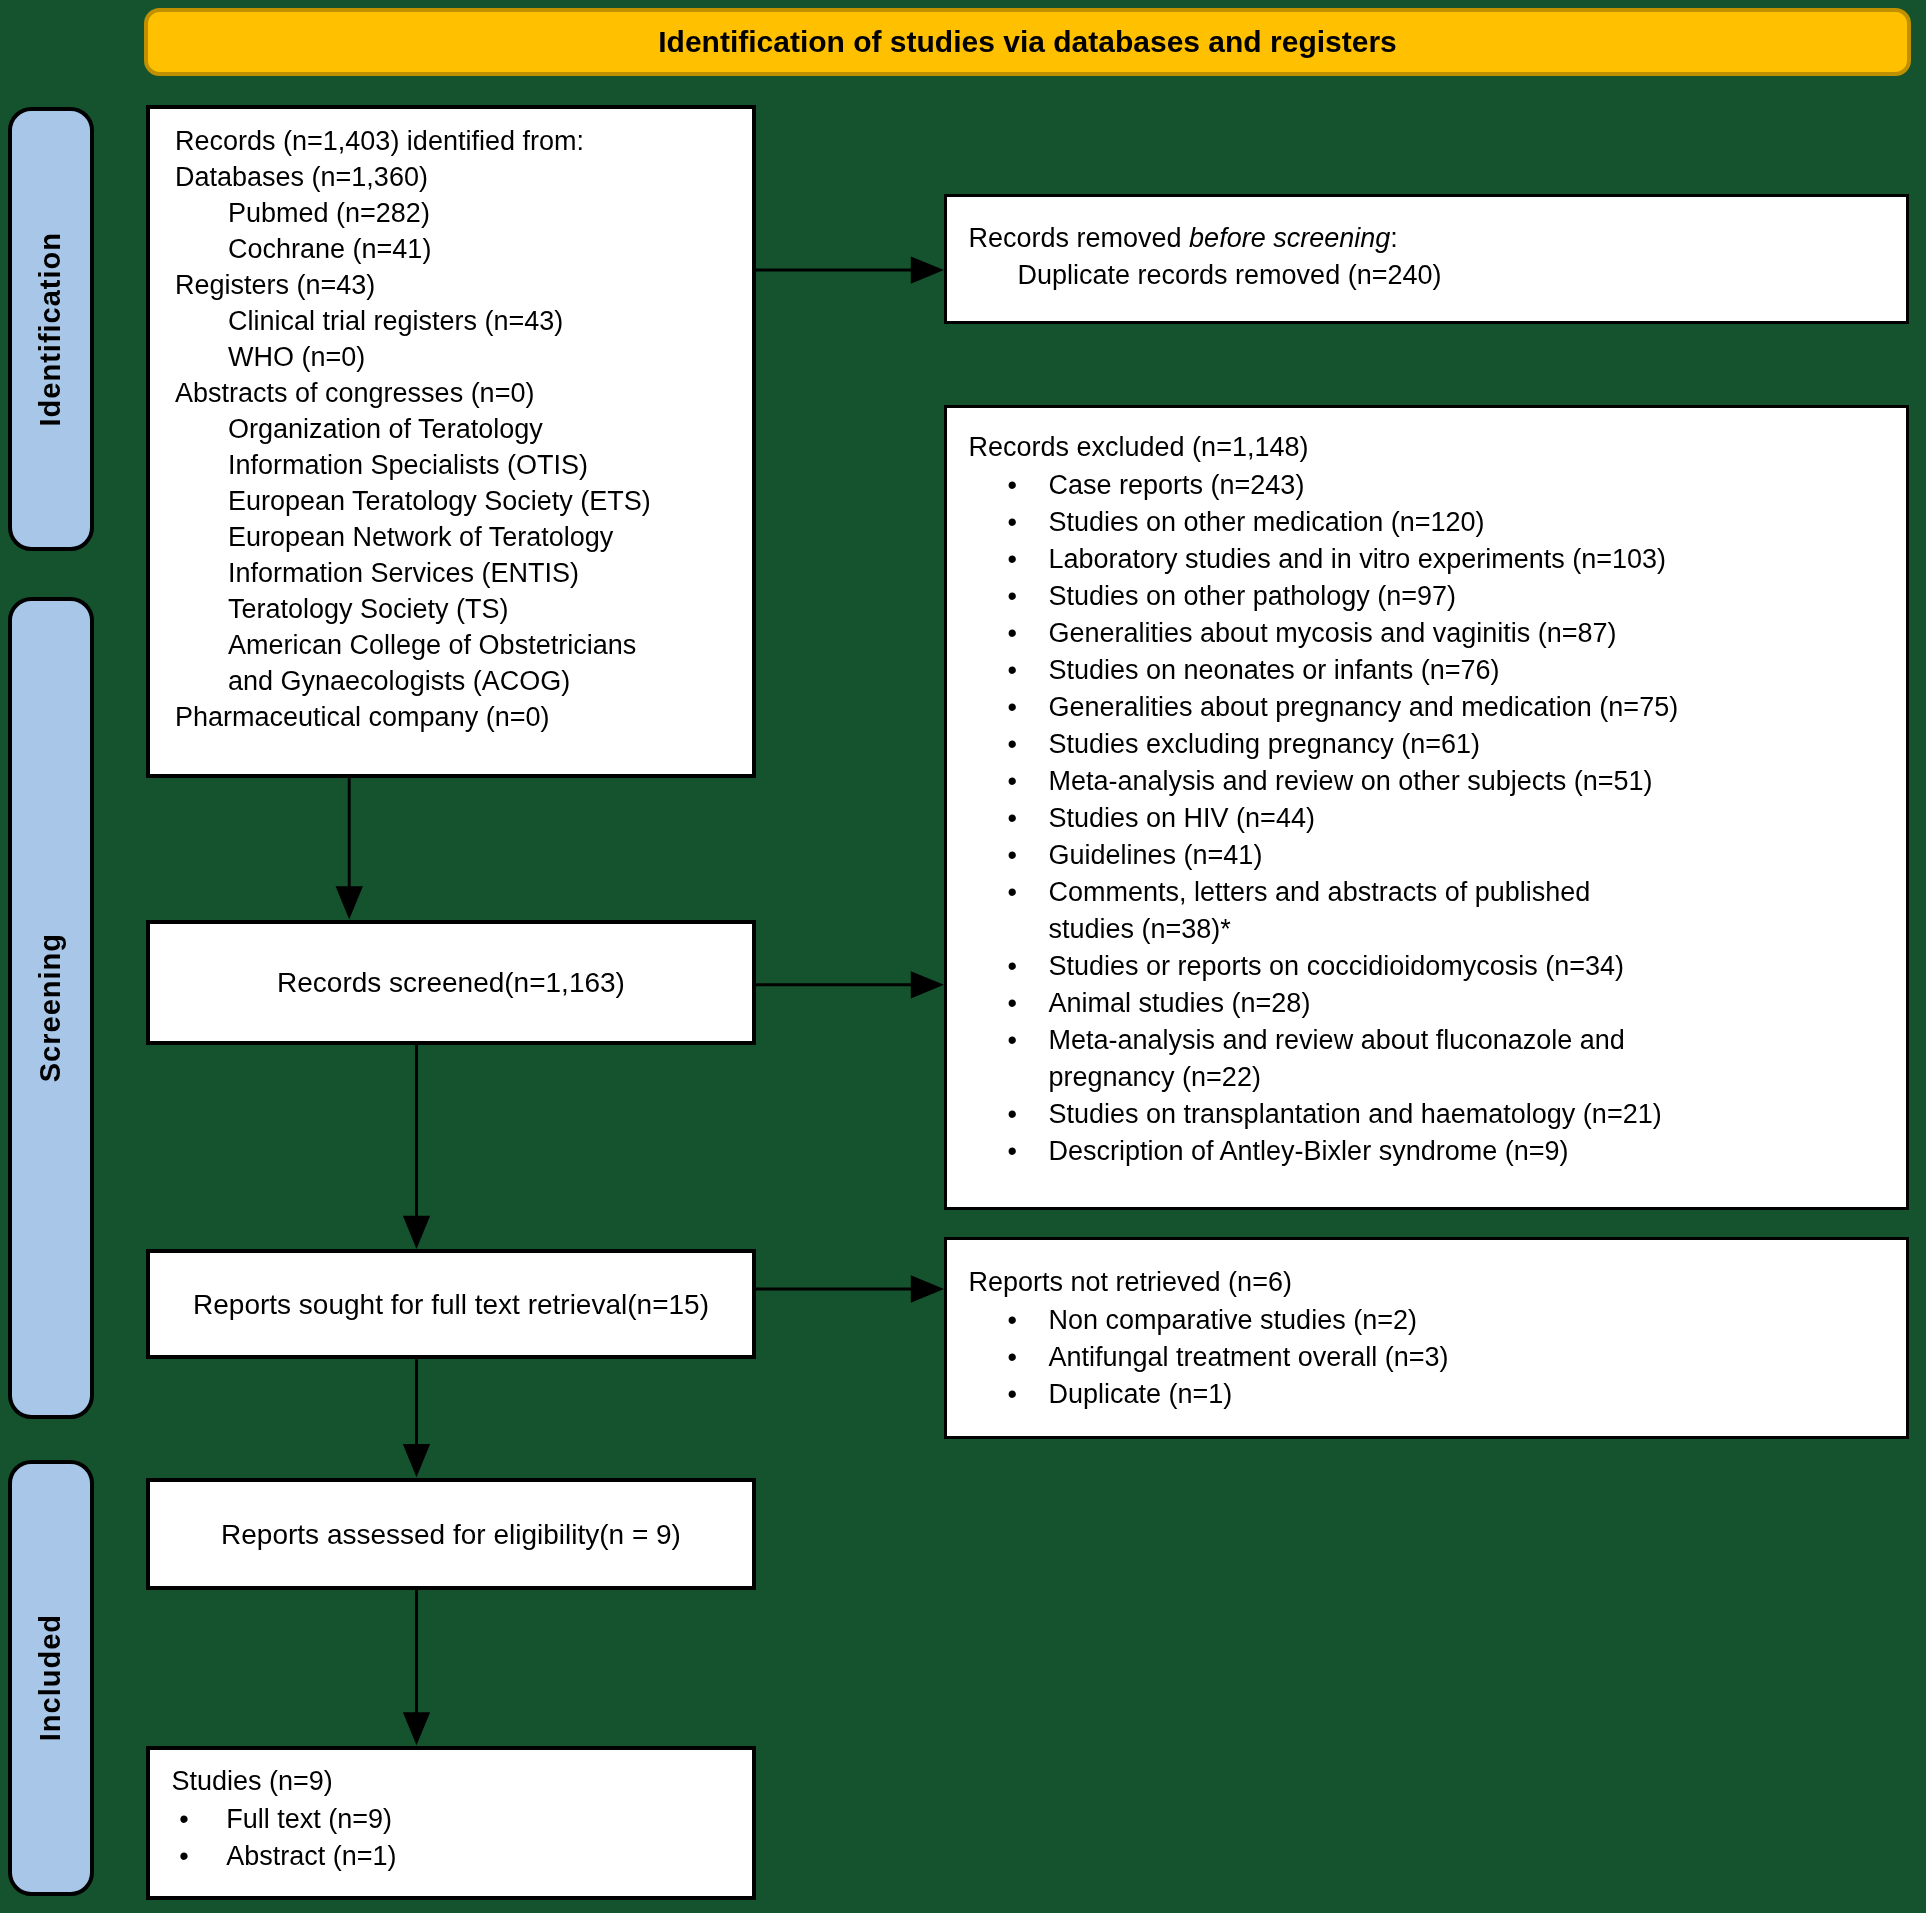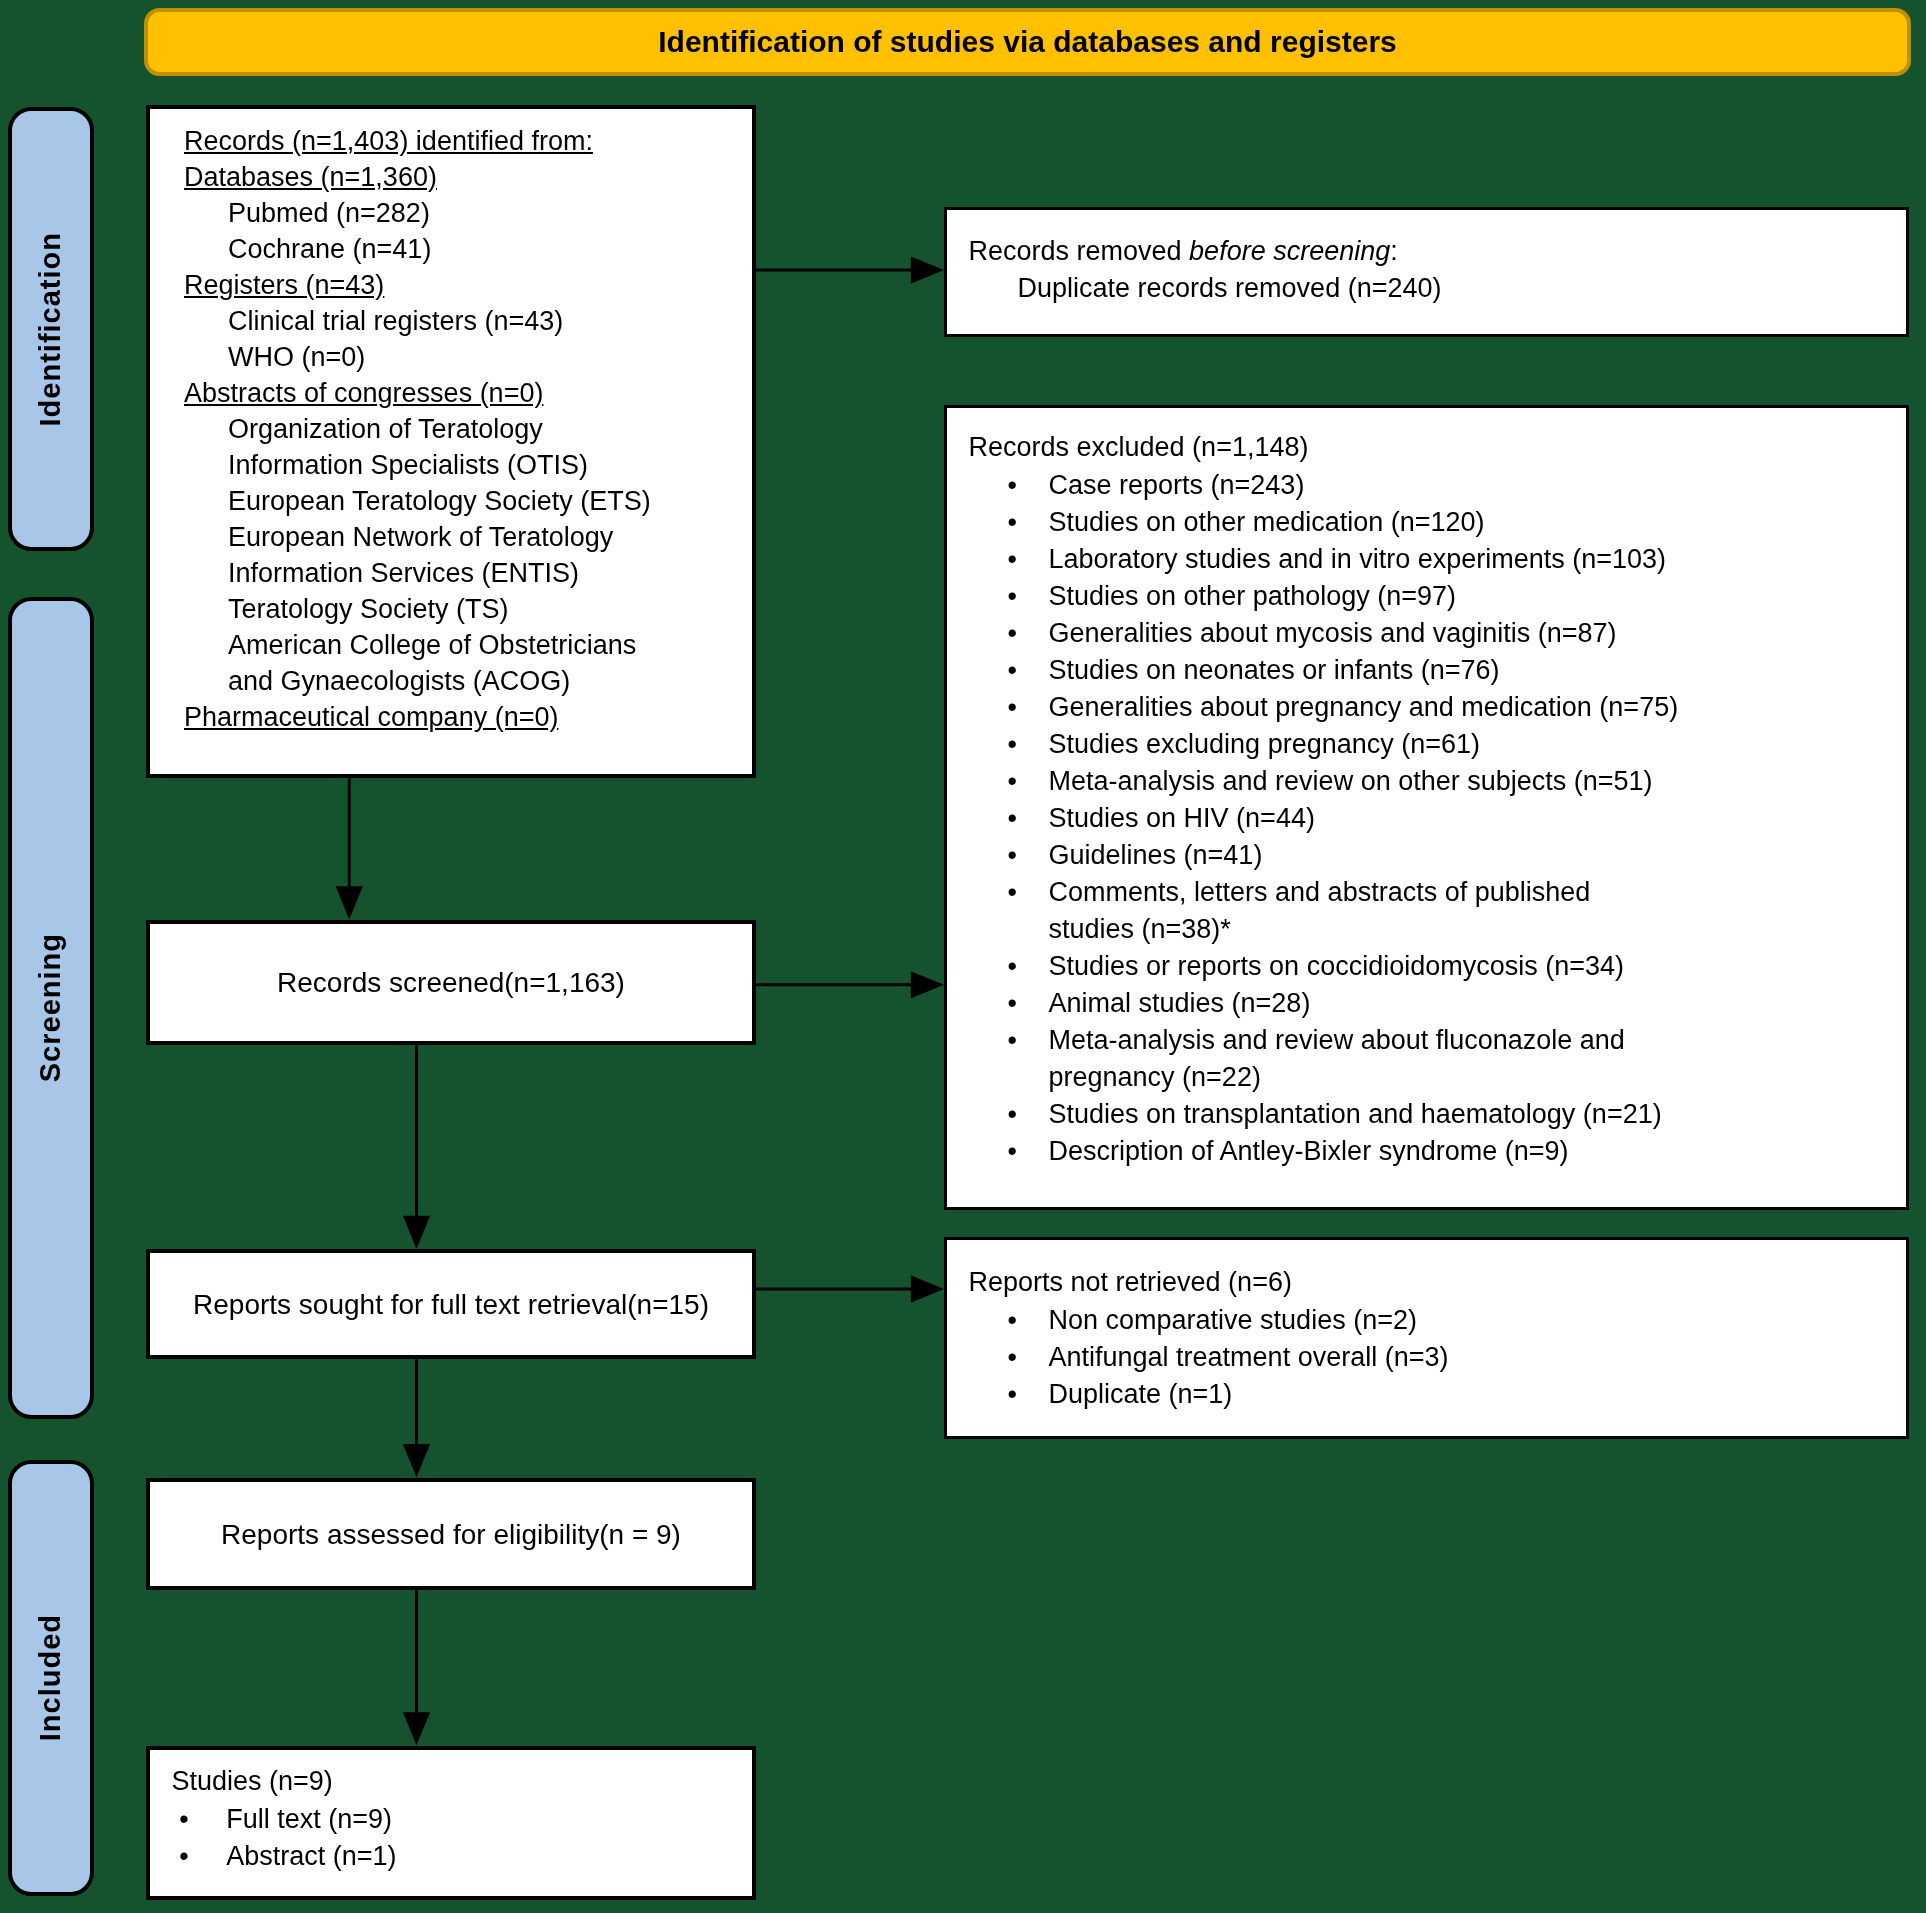--- a/index.html
+++ b/index.html
@@ -41,24 +41,24 @@
   #stage-identification { top:107px; height:444px; }
   #stage-screening      { top:597px; height:822px; }
   #stage-included       { top:1460px; height:436px; }
 
   
   .node { background:#fff; border:4.9px solid #000; }
   .node-r { background:#fff; border:3.9px solid #000; }
 
   #box-identified { left:146px; top:105px; width:610px; height:673px; padding:13.7px 9.8px 0 0; }
   #box-identified .ln { font-size:27px; line-height:36px; white-space:nowrap; }
-  .ind0 { padding-left:34px;text-decoration:underline; }
+  .ind0 { padding-left:25px; }
   .ind1 { padding-left:78px; }
 
-  #box-removed { left:944px; top:207px; width:965px; height:130px; padding:23.4px 13.7px 0 21.5px; }
+  #box-removed { left:944px; top:194px; width:965px; height:130px; padding:23.4px 13.7px 0 21.5px; }
   #box-removed .ln { font-size:27px; line-height:37px; }
   #box-removed .ln2 { padding-left:49px; }
 
   #box-excluded { left:944px; top:405px; width:965px; height:805px; padding:19.5px 11.7px 0 21.5px; }
   #box-excluded .hdr { font-size:27px; line-height:39px; }
   .brow { display:flex; padding-left:39px; font-size:27px; line-height:37px; }
   .bullet { flex:none; width:41px; }
   .btxt { flex:1 1 auto; }
 
   .centered-node {

